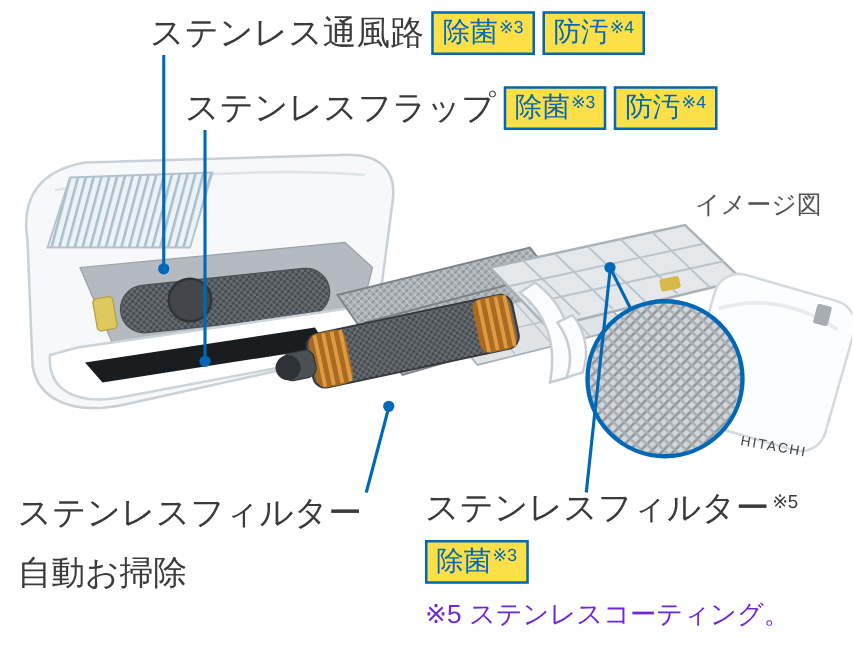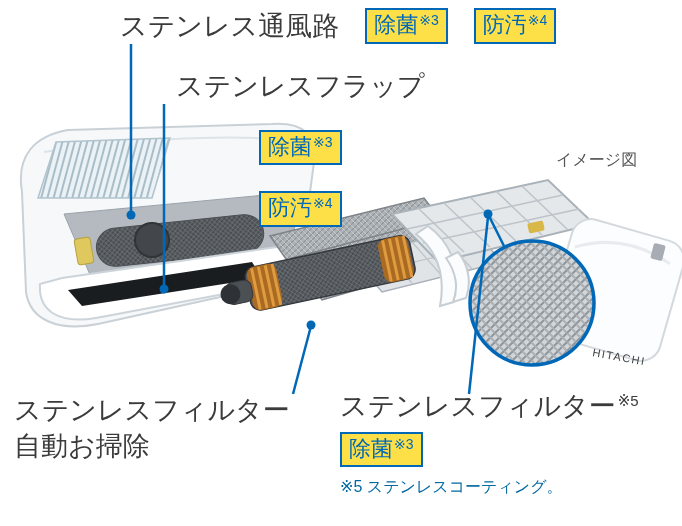--- a/index.html
+++ b/index.html
@@ -1,31 +1,31 @@
 <!DOCTYPE html>
 <html><head>
 <meta charset="utf-8">
 <style>
   html,body{margin:0;padding:0;background:#fff;}
   .canvas{
     position:relative;width:682px;height:526px;background:#ffffff;
     font-family:"Liberation Sans","DejaVu Sans",sans-serif;overflow:hidden;
   }
   .illustration{position:absolute;left:0;top:0;width:682px;height:526px;}
-  .row{position:absolute;display:flex;align-items:center;gap:26px;white-space:nowrap;}
+  .row{position:absolute;display:flex;align-items:flex-end;gap:6px;white-space:nowrap;}
   .lbl{font-size:27px;color:#3b3b3b;}
   .badge{
     display:inline-block;border:2.5px solid #0068b7;color:#0068b7;background:#fde047;
     padding:2px 7px 4px 7px;font-size:22px;line-height:1.15;
   }
   .bsup{font-size:14px;position:relative;top:-7px;margin-left:1px;}
   .suplbl{font-size:15px;position:relative;top:-9px;margin-left:2px;color:#3b3b3b;}
-  .note{position:absolute;font-size:16px;color:#555;}
+  .note{position:absolute;font-size:20px;color:#555;}
   .stack{position:absolute;white-space:nowrap;}
-  .footnote{font-size:16px;color:#0369a1;}
+  .footnote{font-size:21px;color:#6d28d9;}
 </style>
 </head>
 <body>
 
 <div class="canvas">
 
   <svg class="illustration" viewBox="0 0 682 526" xmlns="http://www.w3.org/2000/svg">
     <defs>
       <pattern id="p-fins" width="6" height="6" patternUnits="userSpaceOnUse" patternTransform="rotate(15)">
         <rect width="6" height="6" fill="#eaf2f6"></rect>
@@ -119,31 +119,31 @@
       <circle cx="488" cy="214" r="4.5"></circle>
     </g>
   </svg>
 
   <div class="row" style="left:120px;top:8px;">
     <span class="lbl">ステンレス通風路</span>
     <span class="badge"><span>除菌</span><span class="bsup">※3</span></span>
     <span class="badge"><span>防汚</span><span class="bsup">※4</span></span>
   </div>
 
-  <div class="row" style="left:176px;top:68px;flex-direction:column;">
+  <div class="row" style="left:148px;top:68px;">
     <span class="lbl">ステンレスフラップ</span>
     <span class="badge"><span>除菌</span><span class="bsup">※3</span></span>
     <span class="badge"><span>防汚</span><span class="bsup">※4</span></span>
   </div>
 
   <div class="note" style="left:556px;top:150px;">イメージ図</div>
 
   <div class="stack" style="left:14px;top:392px;">
     <div class="lbl">ステンレスフィルター</div>
-    <div class="lbl" style="">自動お掃除</div>
+    <div class="lbl" style="margin-top:12px;">自動お掃除</div>
   </div>
 
   <div class="stack" style="left:340px;top:388px;">
     <div class="lbl">
       <span>ステンレスフィルター</span><span class="suplbl">※5</span>
     </div>
     <div style="margin-top:8px;">
       <span class="badge"><span>除菌</span><span class="bsup">※3</span></span>
     </div>
     <div class="footnote" style="margin-top:10px;">※5 ステンレスコーティング。</div>

